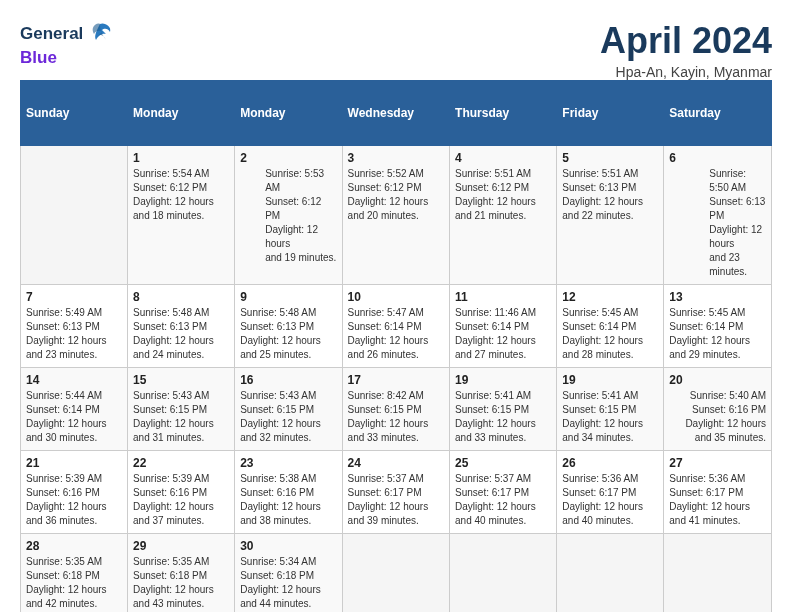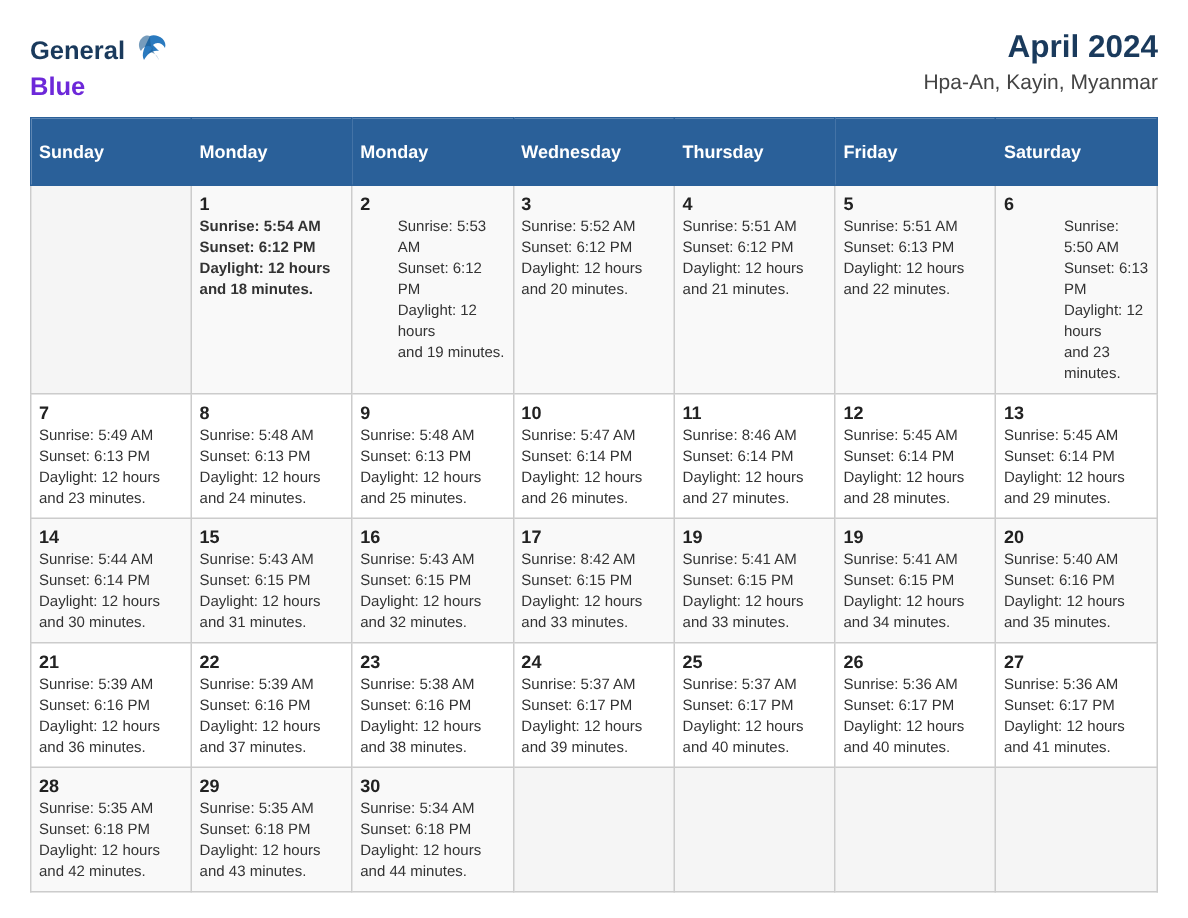--- a/index.html
+++ b/index.html
@@ -7,46 +7,46 @@
       font-family: Arial, sans-serif;
       background: #fff;
       width: 792px;
       min-height: 612px;
       padding: 20px;
     }
     .header-area {
       display: flex;
       justify-content: space-between;
       align-items: flex-start;
-      margin-bottom: 10px;
     }
     .title-area {
       text-align: right;
     }
     .main-title {
-      font-size: 21px;
+      font-size: 36px;
       font-weight: bold;
       color: #1a3a5c;
+      text-align: center;
     }
     .subtitle {
       font-size: 14px;
       color: #444;
       margin-top: 2px;
     }
     .calendar {
       width: 100%;
       border-collapse: collapse;
       font-size: 11px;
     }
     .calendar thead tr {
       background-color: #2a6099;
     }
     .calendar thead th {
       color: #fff;
-      padding: 15px 5px;
+      padding: 25px 5px;
       text-align: left;
       font-size: 12px;
       font-weight: bold;
       border: 1px solid #2a6099;
     }
     .calendar tbody td {
       border: 1px solid #ccc;
       padding: 5px;
       vertical-align: top;
       width: 108px;
@@ -127,21 +127,21 @@
         <th>Thursday</th>
         <th>Friday</th>
         <th>Saturday</th>
       </tr>
   </thead>
   <tbody id="calendar-body">
   <tr>
         <td class="empty-cell"></td>
         <td>
           <span class="day-number">1</span>
-          <div class="day-info" style="white-space: pre-line; font-weight: bold;">Sunrise: 5:54 AM
+          <div class="day-info" style="white-space: pre-line;">Sunrise: 5:54 AM
 Sunset: 6:12 PM
 Daylight: 12 hours
 and 18 minutes.</div>
         </td>
         <td>
           <span class="day-number">2</span>
           <div class="day-info" style="white-space: pre-line; margin-left: 25px;">Sunrise: 5:53 AM
 Sunset: 6:12 PM
 Daylight: 12 hours
 and 19 minutes.</div>
@@ -199,21 +199,21 @@
         </td>
         <td>
           <span class="day-number">10</span>
           <div class="day-info" style="white-space: pre-line;">Sunrise: 5:47 AM
 Sunset: 6:14 PM
 Daylight: 12 hours
 and 26 minutes.</div>
         </td>
         <td>
           <span class="day-number">11</span>
-          <div class="day-info" style="white-space: pre-line;">Sunrise: 8:46 AM
+          <div class="day-info" style="white-space: pre-line;">Sunrise: 11:46 AM
 Sunset: 6:14 PM
 Daylight: 12 hours
 and 27 minutes.</div>
         </td>
         <td>
           <span class="day-number">12</span>
           <div class="day-info" style="white-space: pre-line;">Sunrise: 5:45 AM
 Sunset: 6:14 PM
 Daylight: 12 hours
 and 28 minutes.</div>
@@ -264,21 +264,21 @@
         </td>
         <td>
           <span class="day-number">19</span>
           <div class="day-info" style="white-space: pre-line;">Sunrise: 5:41 AM
 Sunset: 6:15 PM
 Daylight: 12 hours
 and 34 minutes.</div>
         </td>
         <td>
           <span class="day-number">20</span>
-          <div class="day-info" style="white-space: pre-line;">Sunrise: 5:40 AM
+          <div class="day-info" style="white-space: pre-line; text-align: right;">Sunrise: 5:40 AM
 Sunset: 6:16 PM
 Daylight: 12 hours
 and 35 minutes.</div>
         </td>
       </tr>
       <tr>
         <td>
           <span class="day-number">21</span>
           <div class="day-info" style="white-space: pre-line;">Sunrise: 5:39 AM
 Sunset: 6:16 PM

